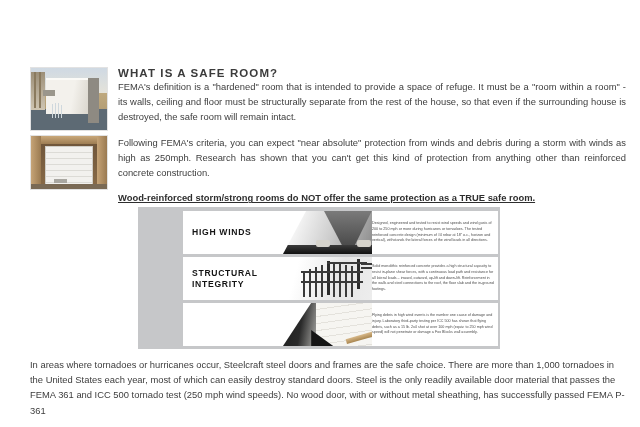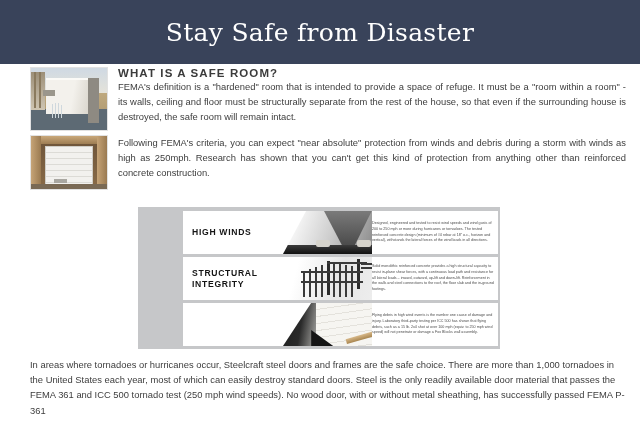--- a/index.html
+++ b/index.html
@@ -259,23 +259,20 @@
     width: 596px;
   }
   .bottom .section-heading { margin-bottom: 4px; }
   .bottom .body-text { text-align: left; }
 </style>
 </head>
 <body>
 
 <div class="page">
 
-  <div class="header">
-    <div class="header-title">Stay Safe from Disaster</div>
-  </div>
 
   <div class="photo photo-safe-room">
     <div class="sr-sky"></div>
     <div class="sr-ground"></div>
     <div class="sr-pad"></div>
     <div class="sr-house"></div>
     <div class="sr-stud" style="left:4%"></div>
     <div class="sr-stud" style="left:11%"></div>
     <div class="sr-box"></div>
     <div class="sr-vent"></div>
@@ -294,20 +291,21 @@
     <div class="gd-door"></div>
     <div class="gd-plate"></div>
     <div class="gd-slab"></div>
   </div>
 
   <div class="content">
     <div class="section-heading">WHAT IS A SAFE ROOM?</div>
     <div class="body-text">FEMA's definition is a "hardened" room that is intended to provide a space of refuge. It must be a "room within a room" - its walls, ceiling and floor must be structurally separate from the rest of the house, so that even if the surrounding house is destroyed, the safe room will remain intact.</div>
     <div class="para-gap"></div>
     <div class="body-text">Following FEMA's criteria, you can expect "near absolute" protection from winds and debris during a storm with winds as high as 250mph. Research has shown that you can't get this kind of protection from anything other than reinforced concrete construction.</div>
+    <div class="emphasis-line">Wood-reinforced storm/strong rooms do NOT offer the same protection as a TRUE safe room.</div>
   </div>
 
   <div class="infographic">
 
     <div class="ig-band">
       <div class="ig-label">HIGH WINDS</div>
       <div class="ig-art art2">
         <div class="funnel"></div>
         <div class="ground"></div>
         <div class="debris" style="left:26%"></div>

